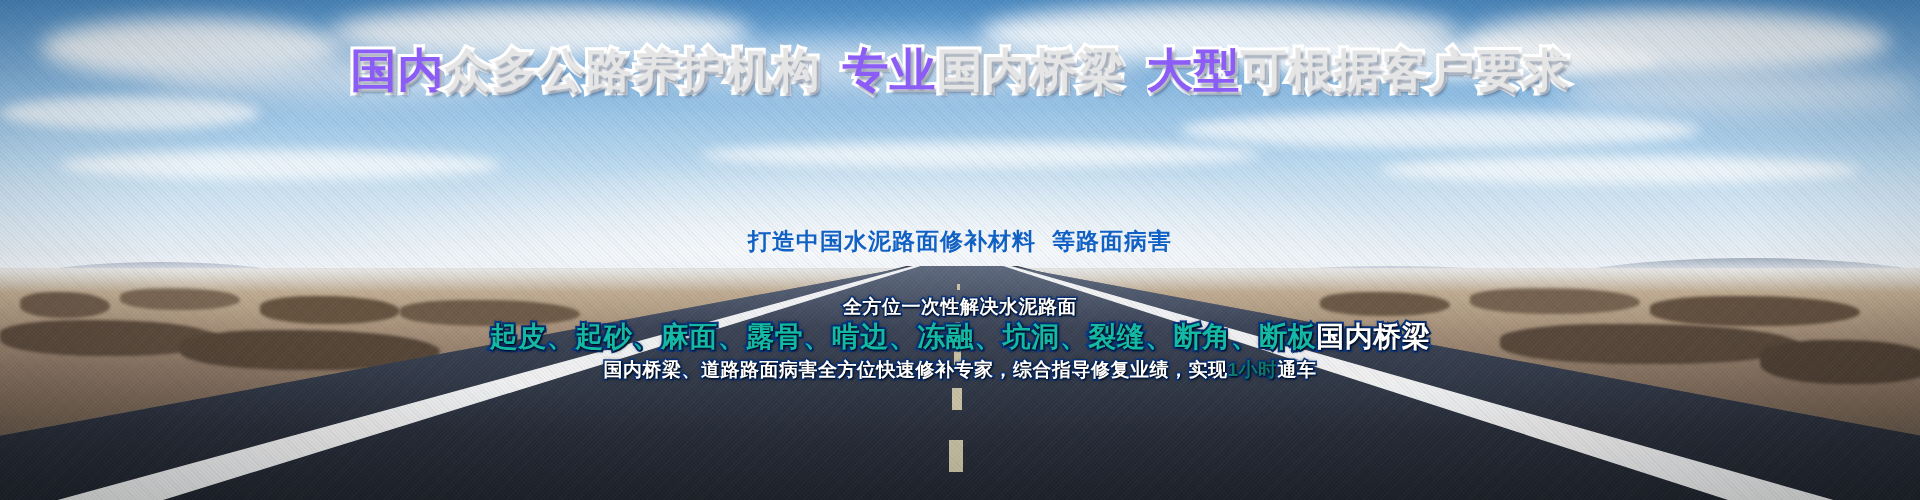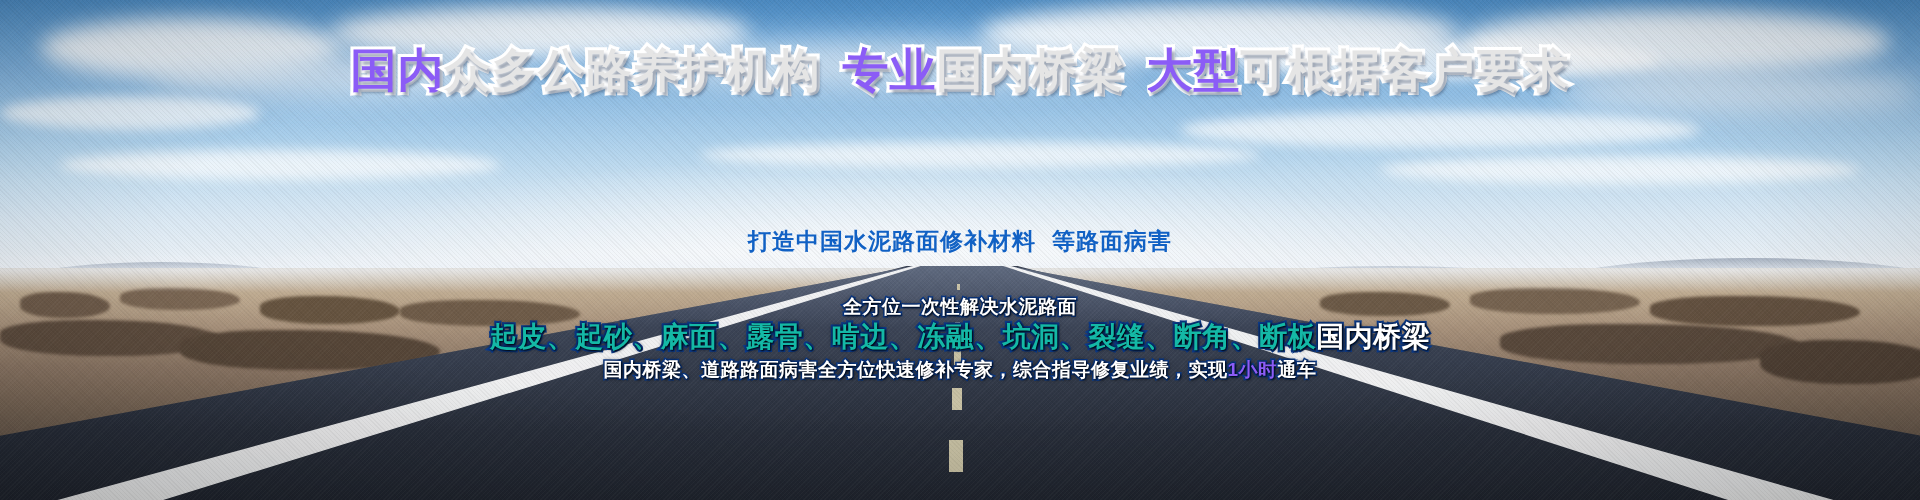--- a/index.html
+++ b/index.html
@@ -145,21 +145,21 @@
   }
   .band span { text-shadow: 0 0 4px rgba(0,0,0,0.85), 1px 1px 2px rgba(0,0,0,0.9); }
   .b1 { top:294px; font-size:19px; color:#ffffff; }
   .b1 span { -webkit-text-stroke: 3px #0b3d91; paint-order: stroke fill; }
   .b2 { top:318px; font-size:28px; }
   .b2 span { -webkit-text-stroke: 4px #0b3d91; paint-order: stroke fill; }
   .b2 .o { color:#14b8a6; }
   .b2 .w { color:#ffffff; }
   .b3 { top:357px; font-size:19px; color:#ffffff; }
   .b3 span { -webkit-text-stroke: 3px #0b3d91; paint-order: stroke fill; }
-  .b3 .red { color:#8b5cf6; }
+  .b3 .red { color:#0f766e; }
 </style>
 </head>
 <body>
 
 <div id="banner">
 
   <div class="bg-layer">
 
     <div class="sky"></div>
 

